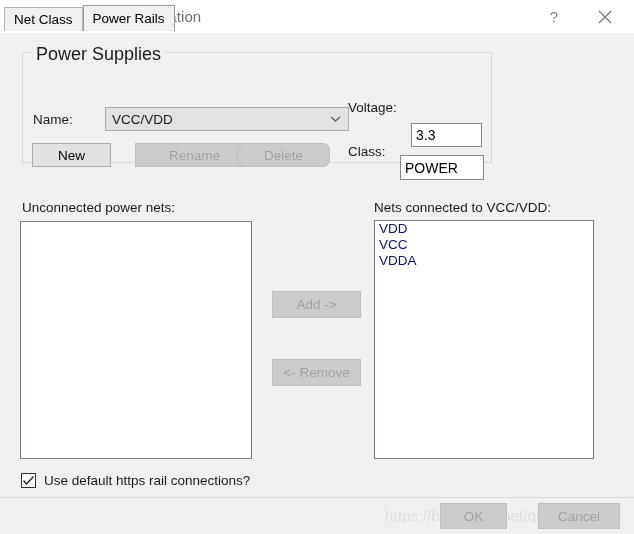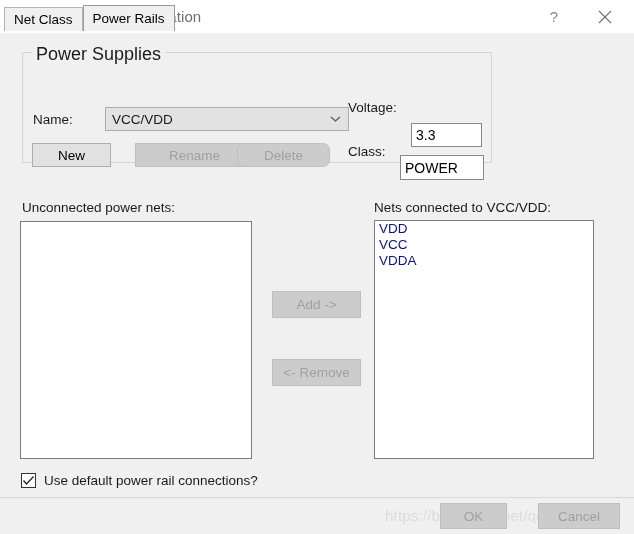--- a/index.html
+++ b/index.html
@@ -363,20 +363,20 @@
 
 <div class="btn disabled btn-add">Add -&gt;</div>
 <div class="btn disabled btn-remove">&lt;- Remove</div>
 
 <div class="checkrow">
   <div class="checkbox">
     <svg width="13" height="11" viewBox="0 0 13 11">
       <polyline points="1.5,5.5 4.5,9 11.5,1.5" fill="none" stroke="#222" stroke-width="1.3"></polyline>
     </svg>
   </div>
-  <div class="check-label">Use default power rail connections?</div>
+  <div class="check-label">Use default https rail connections?</div>
 </div>
 
 <div class="bottombar"></div>
 <div class="sep"></div>
 <div class="watermark">https://blog.csdn.net/qq_46623867</div>
 <div class="btn disabled btn-ok">OK</div>
 <div class="btn disabled btn-cancel">Cancel</div>
 
 </body></html>

